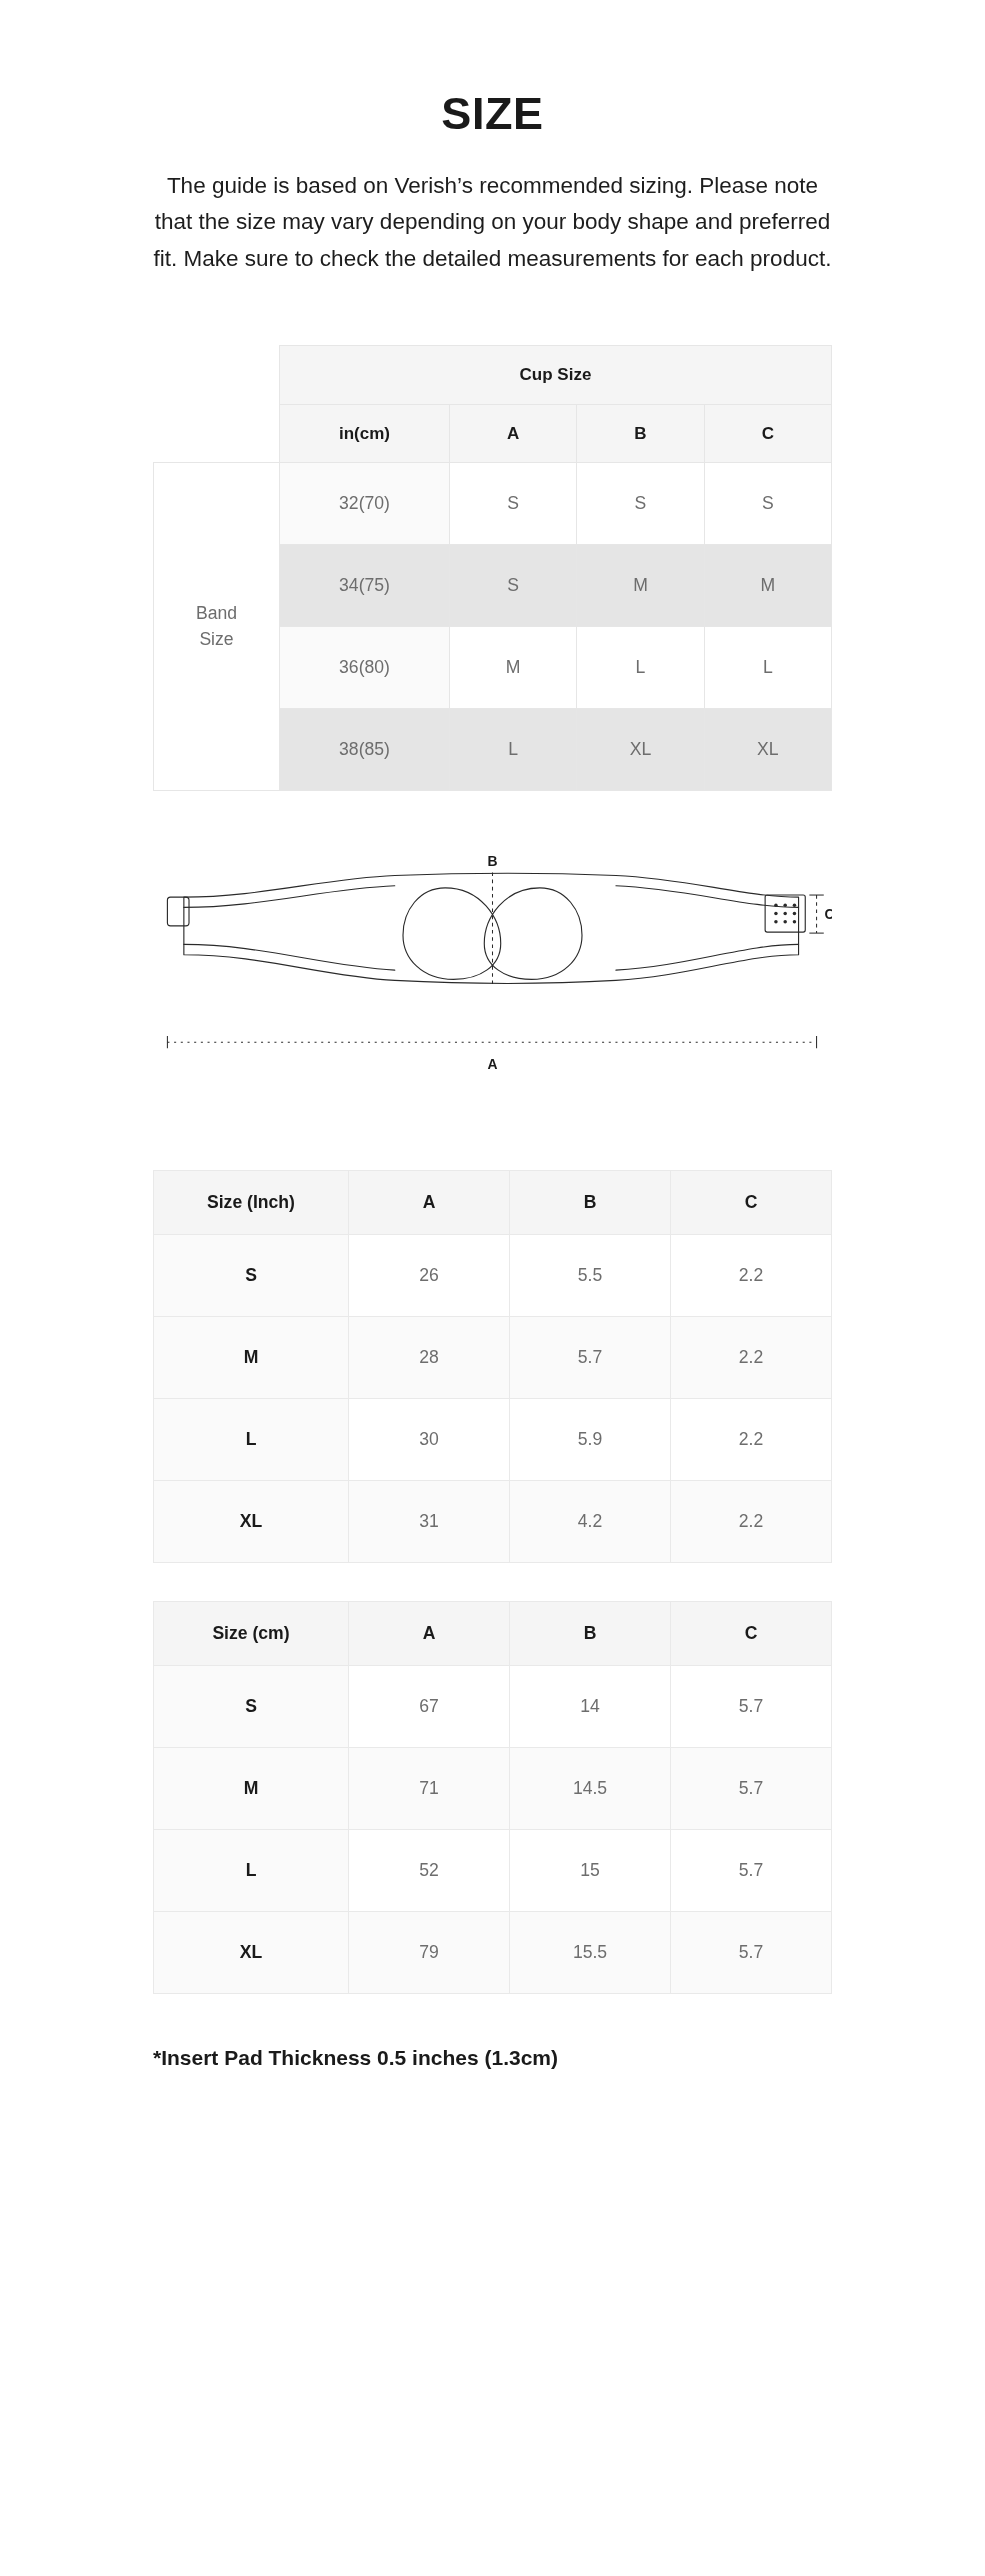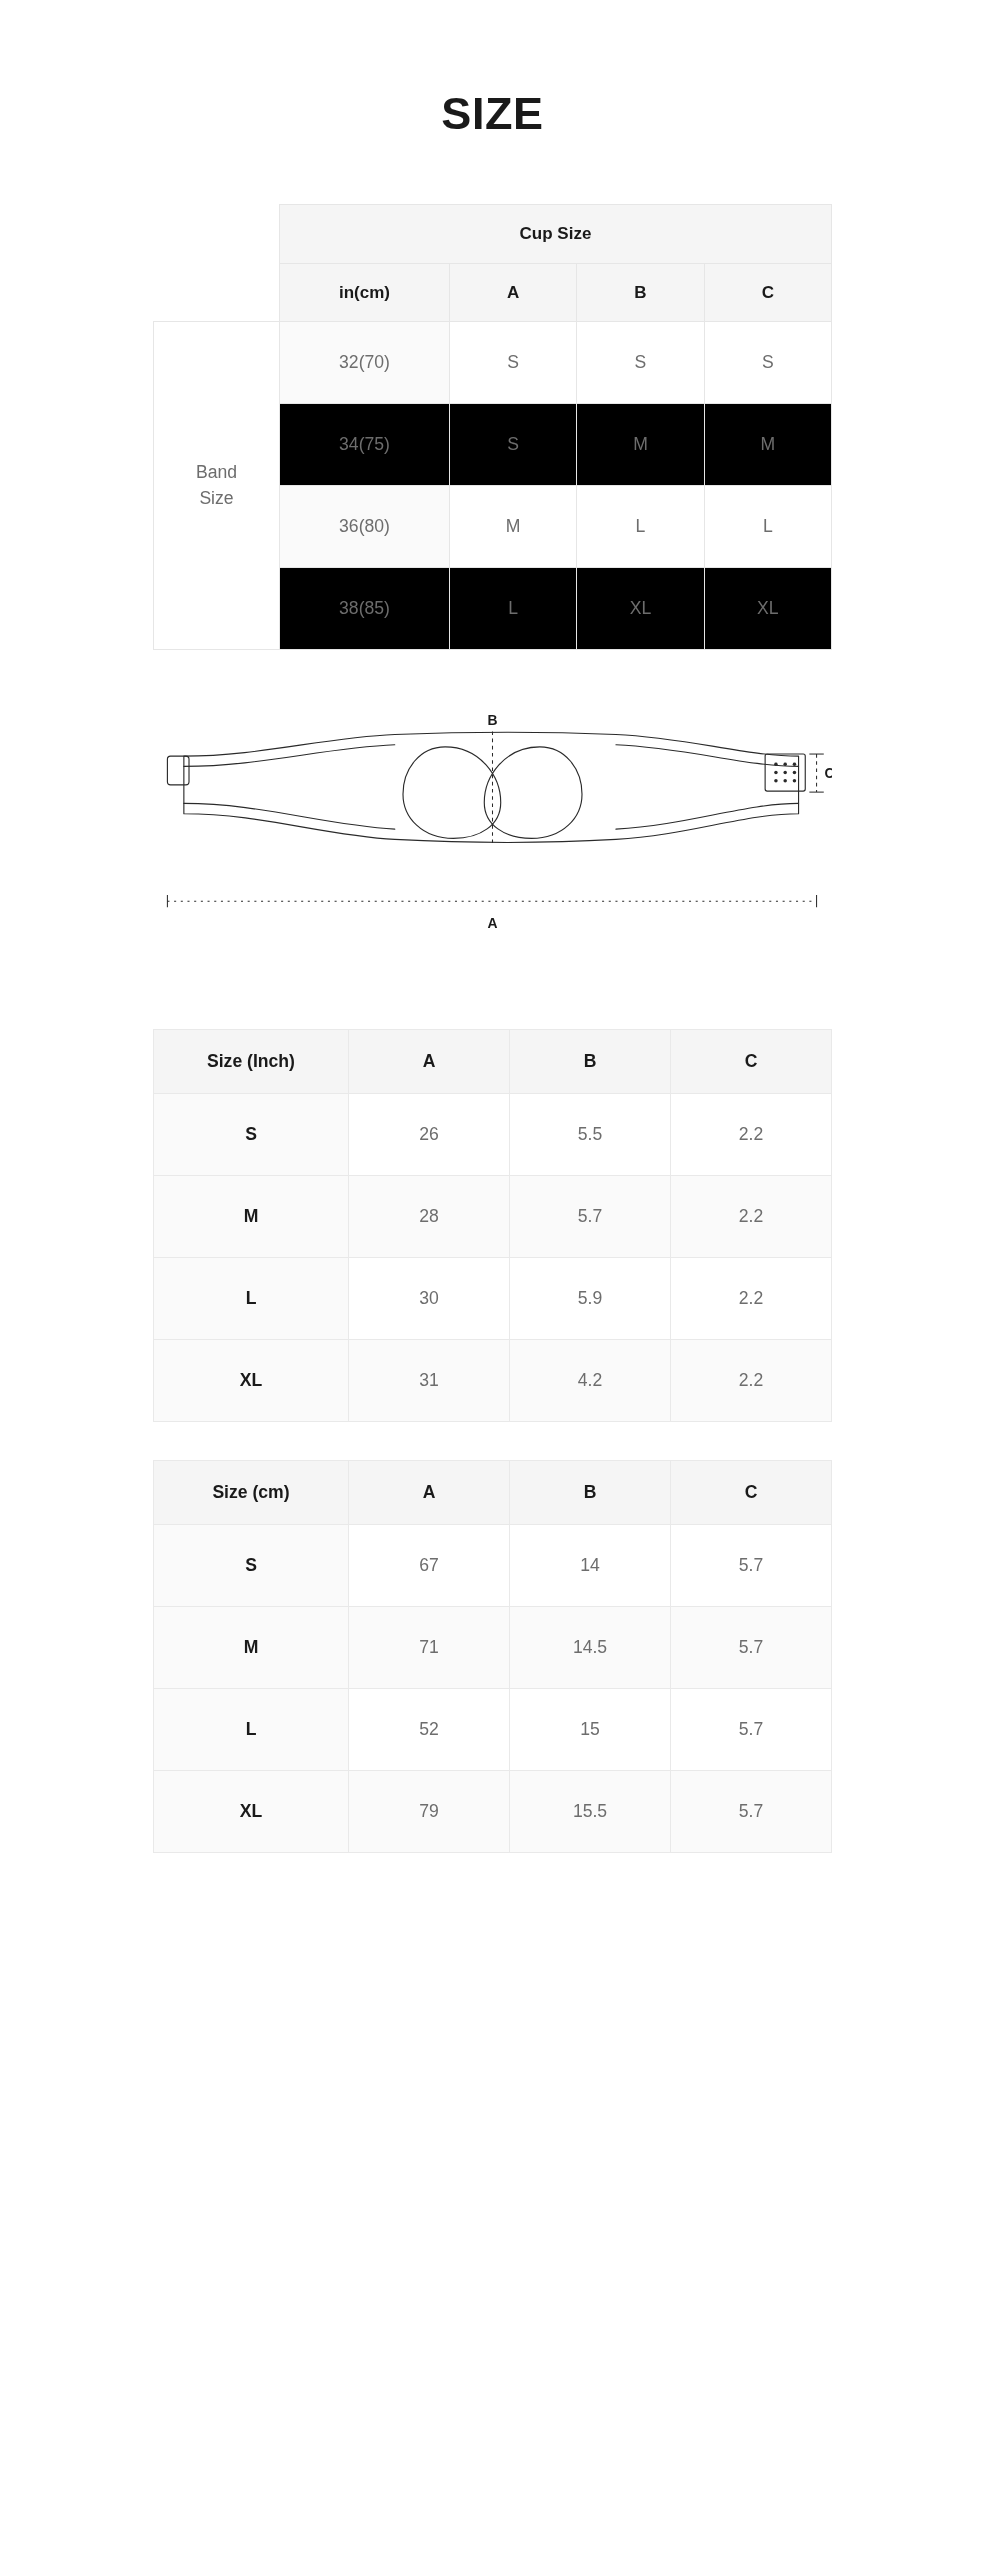--- a/index.html
+++ b/index.html
@@ -79,21 +79,21 @@
     height: 79px;
     font-size: 17.6px;
     color: #6d6d6d;
     background: #ffffff;
   }
   .cup-table tbody td.rowlabel {
     background: #fafafa;
     color: #6d6d6d;
   }
   .cup-table tbody tr.alt td {
-    background: #000000;
+    background: #e5e5e5;
   }
   .col-band { width: 126px; }
   .col-incm { width: 170px; }
 
   
   .diagram {
     margin-top: 43px;
     display: flex;
     justify-content: center;
   }
@@ -143,20 +143,21 @@
     padding-bottom: 73px;
   }
 </style>
 </head>
 <body>
 
 <div class="page">
 
   <h1 class="title">SIZE</h1>
 
+  <p class="intro">The guide is based on Verish’s recommended sizing. Please note that the size may vary depending on your body shape and preferred fit. Make sure to check the detailed measurements for each product.</p>
 
   <div class="table-wrap">
     <table class="cup-table">
       <colgroup>
         <col class="col-band">
           <col class="col-incm">
           <col>
           <col>
           <col>
       </colgroup>
@@ -349,15 +350,16 @@
         <tr class="alt">
           <td class="sizecell">XL</td>
           <td>79</td>
           <td>15.5</td>
           <td>5.7</td>
         </tr>
       </tbody>
     </table>
   </div>
 
+  <div class="note-strong">*Insert Pad Thickness 0.5 inches (1.3cm)</div>
 
 </div>
 
 
 </body></html>

